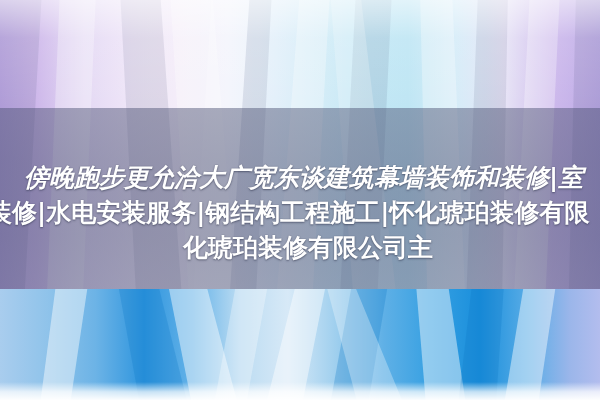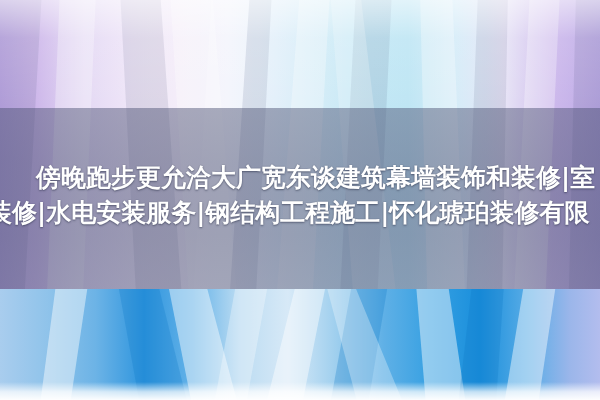--- a/index.html
+++ b/index.html
@@ -133,21 +133,21 @@
     text-shadow: 0 1px 2px rgba(40,45,70,0.55),
                  0 0 1px rgba(40,45,70,0.40);
     white-space: nowrap;
   }
   .line {
     height: 35px;
     white-space: nowrap;
     overflow: visible;
   }
   
-  .line-1 { margin-left: 36px; }
+  .line-1 { margin-left: 24px; font-style: italic; }
   .line-2 { margin-left: -38px; }
   
   .line-3 { margin-left: 183px; }
 </style>
 </head>
 <body>
 
 <div id="banner">
 
   <div class="bg-base"></div>
@@ -199,15 +199,16 @@
         <polygon points="326,-5 354,-5 404,116 358,116"></polygon>
       </g>
     </svg>
   </div>
 
   <div class="bottom-fade"></div>
 
   <div class="headline">
     <div class="line line-1">傍晚跑步更允洽大广宽东谈建筑幕墙装饰和装修|室</div>
     <div class="line line-2">市装修|水电安装服务|钢结构工程施工|怀化琥珀装修有限</div>
+    <div class="line line-3">化琥珀装修有限公司主</div>
   </div>
 
 </div>
 
 </body></html>

